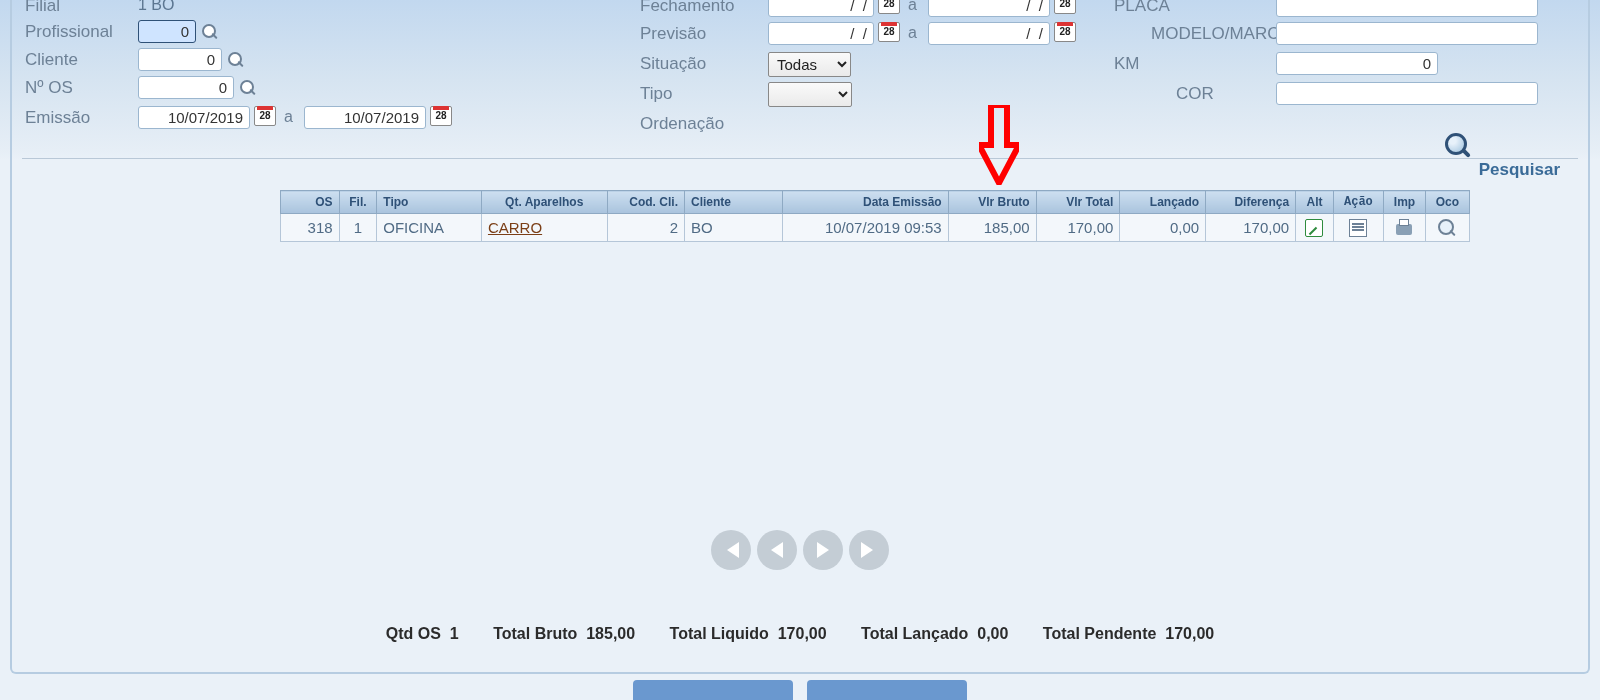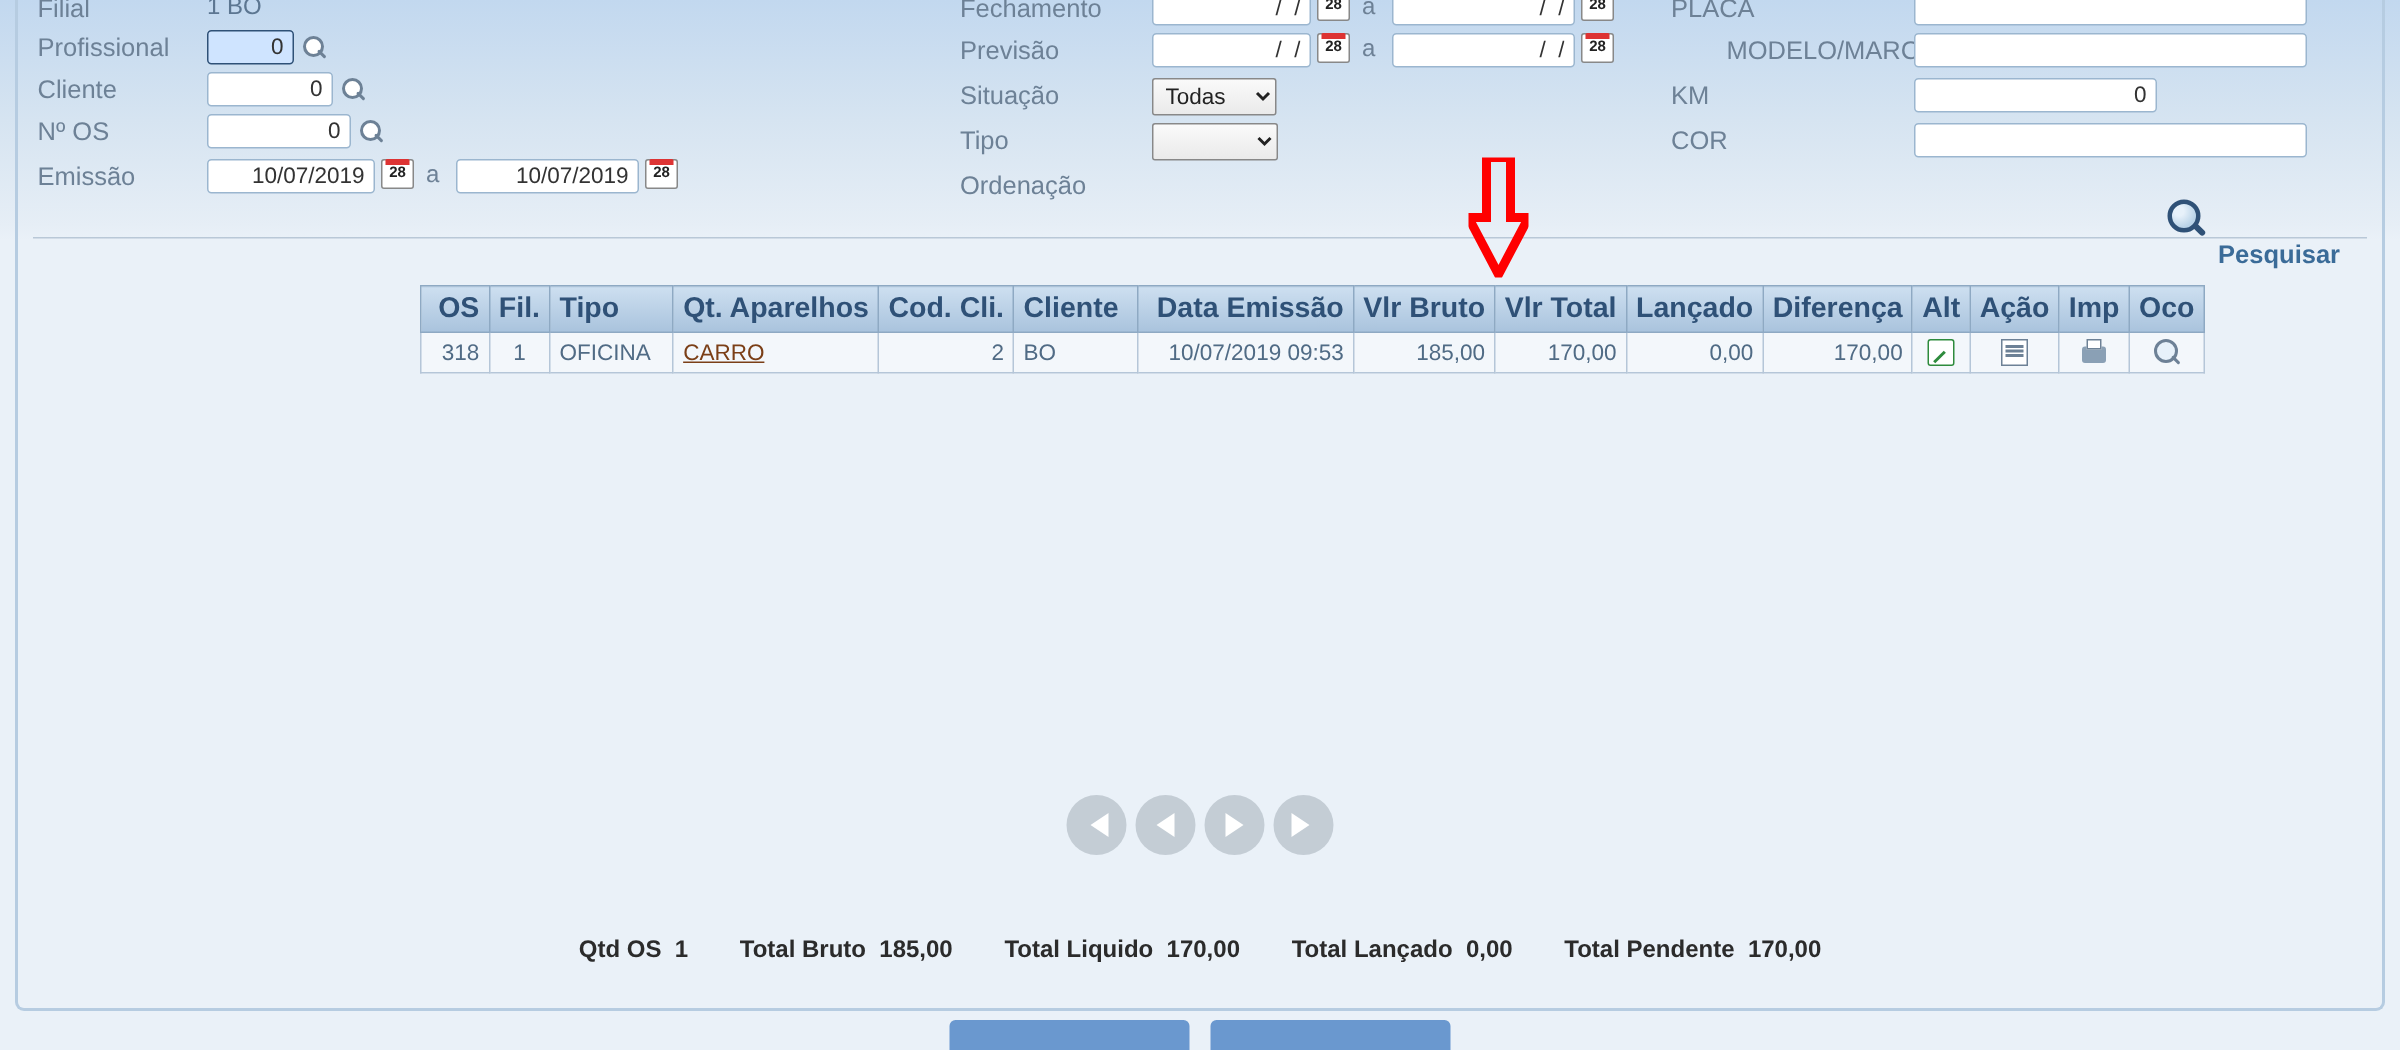--- a/index.html
+++ b/index.html
@@ -106,21 +106,21 @@
 
   .grid{
     position:absolute;
     left:280px; top:190px; width:1190px;
   }
   table{ border-collapse:collapse; width:100%; }
   th{
     background:linear-gradient(#cddff0,#a9c3dd);
     color:#2f5177; font-weight:bold;
     border:1px solid #8ea9c3;
-    padding:4px 6px; font-size:19px;
+    padding:4px 6px; font-size:12px;
     white-space:nowrap;
   }
   td{
     border:1px solid #b5c6d8;
     background:#f3f7fb;
     color:#506b85;
     padding:4px 6px; font-size:15px;
     white-space:nowrap;
   }
   td.right, th.right{ text-align:right; }
@@ -251,21 +251,21 @@
 
   <span class="lbl" style="left:1114px; top:-4px;">PLACA</span>
   <input class="inp" style="left: 1276px; top: -6px; width: 262px;" value="">
 
   <span class="lbl" style="left:1114px; top:24px;margin-left:37px;">MODELO/MARCA</span>
   <input class="inp" style="left: 1276px; top: 22px; width: 262px;" value="">
 
   <span class="lbl" style="left:1114px; top:54px;">KM</span>
   <input class="inp right" style="left: 1276px; top: 52px; width: 162px;" value="0">
 
-  <span class="lbl" style="left:1114px; top:84px;">COR</span>
+  <span class="lbl" style="left:1176px; top:84px;">COR</span>
   <input class="inp" style="left: 1276px; top: 82px; width: 262px;" value="">
 
   <div class="pesq-btn">
     <span class="mag"></span>
     <span class="txt">Pesquisar</span>
   </div>
 </div>
 
 <div class="hr"></div>
 
@@ -282,21 +282,21 @@
         <th style="width:100px; text-align:left;">Tipo</th>
         <th style="width:120px; text-align:center;">Qt. Aparelhos</th>
         <th class="right" style="width:74px;">Cod. Cli.</th>
         <th style="width:94px; text-align:left;">Cliente</th>
         <th class="right" style="width:158px;">Data Emissão</th>
         <th class="right" style="width:84px;">Vlr Bruto</th>
         <th class="right" style="width:80px;">Vlr Total</th>
         <th class="right" style="width:82px;">Lançado</th>
         <th class="right" style="width:86px;">Diferença</th>
         <th class="center" style="width:36px;">Alt</th>
-        <th class="center" style="width:48px;">Ação</th>
+        <th class="center" style="width:48px;font-family:Liberation Mono, monospace;">Ação</th>
         <th class="center" style="width:40px;">Imp</th>
         <th class="center" style="width:42px;">Oco</th>
       </tr>
     </thead>
     <tbody>
       <tr>
         <td class="right">318</td>
         <td class="center">1</td>
         <td>OFICINA</td>
         <td><span class="link">CARRO</span></td>

